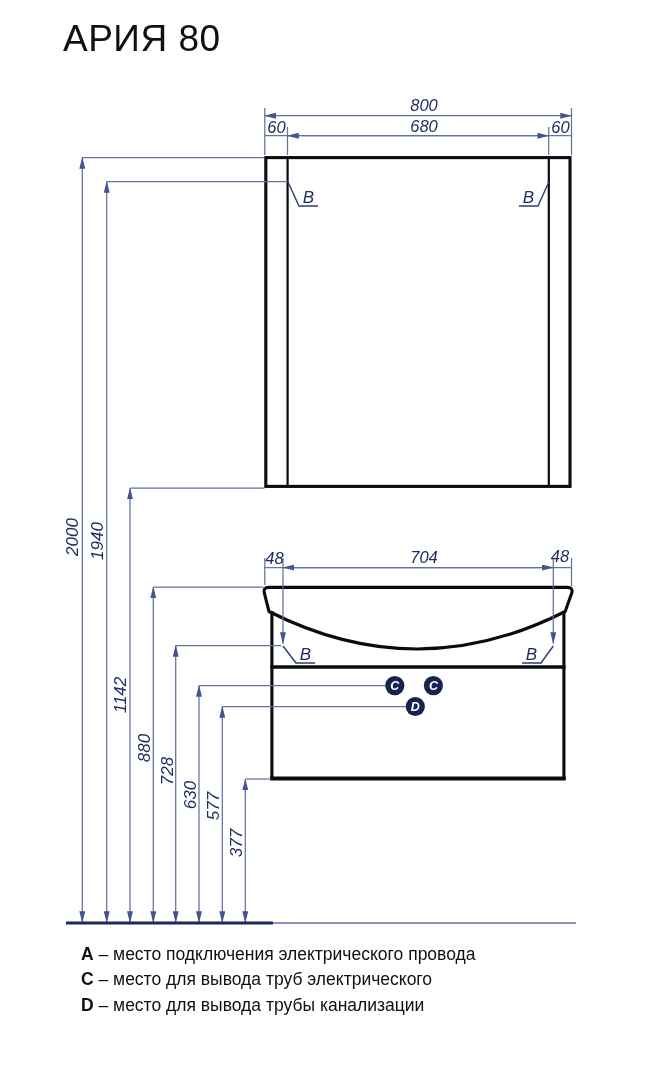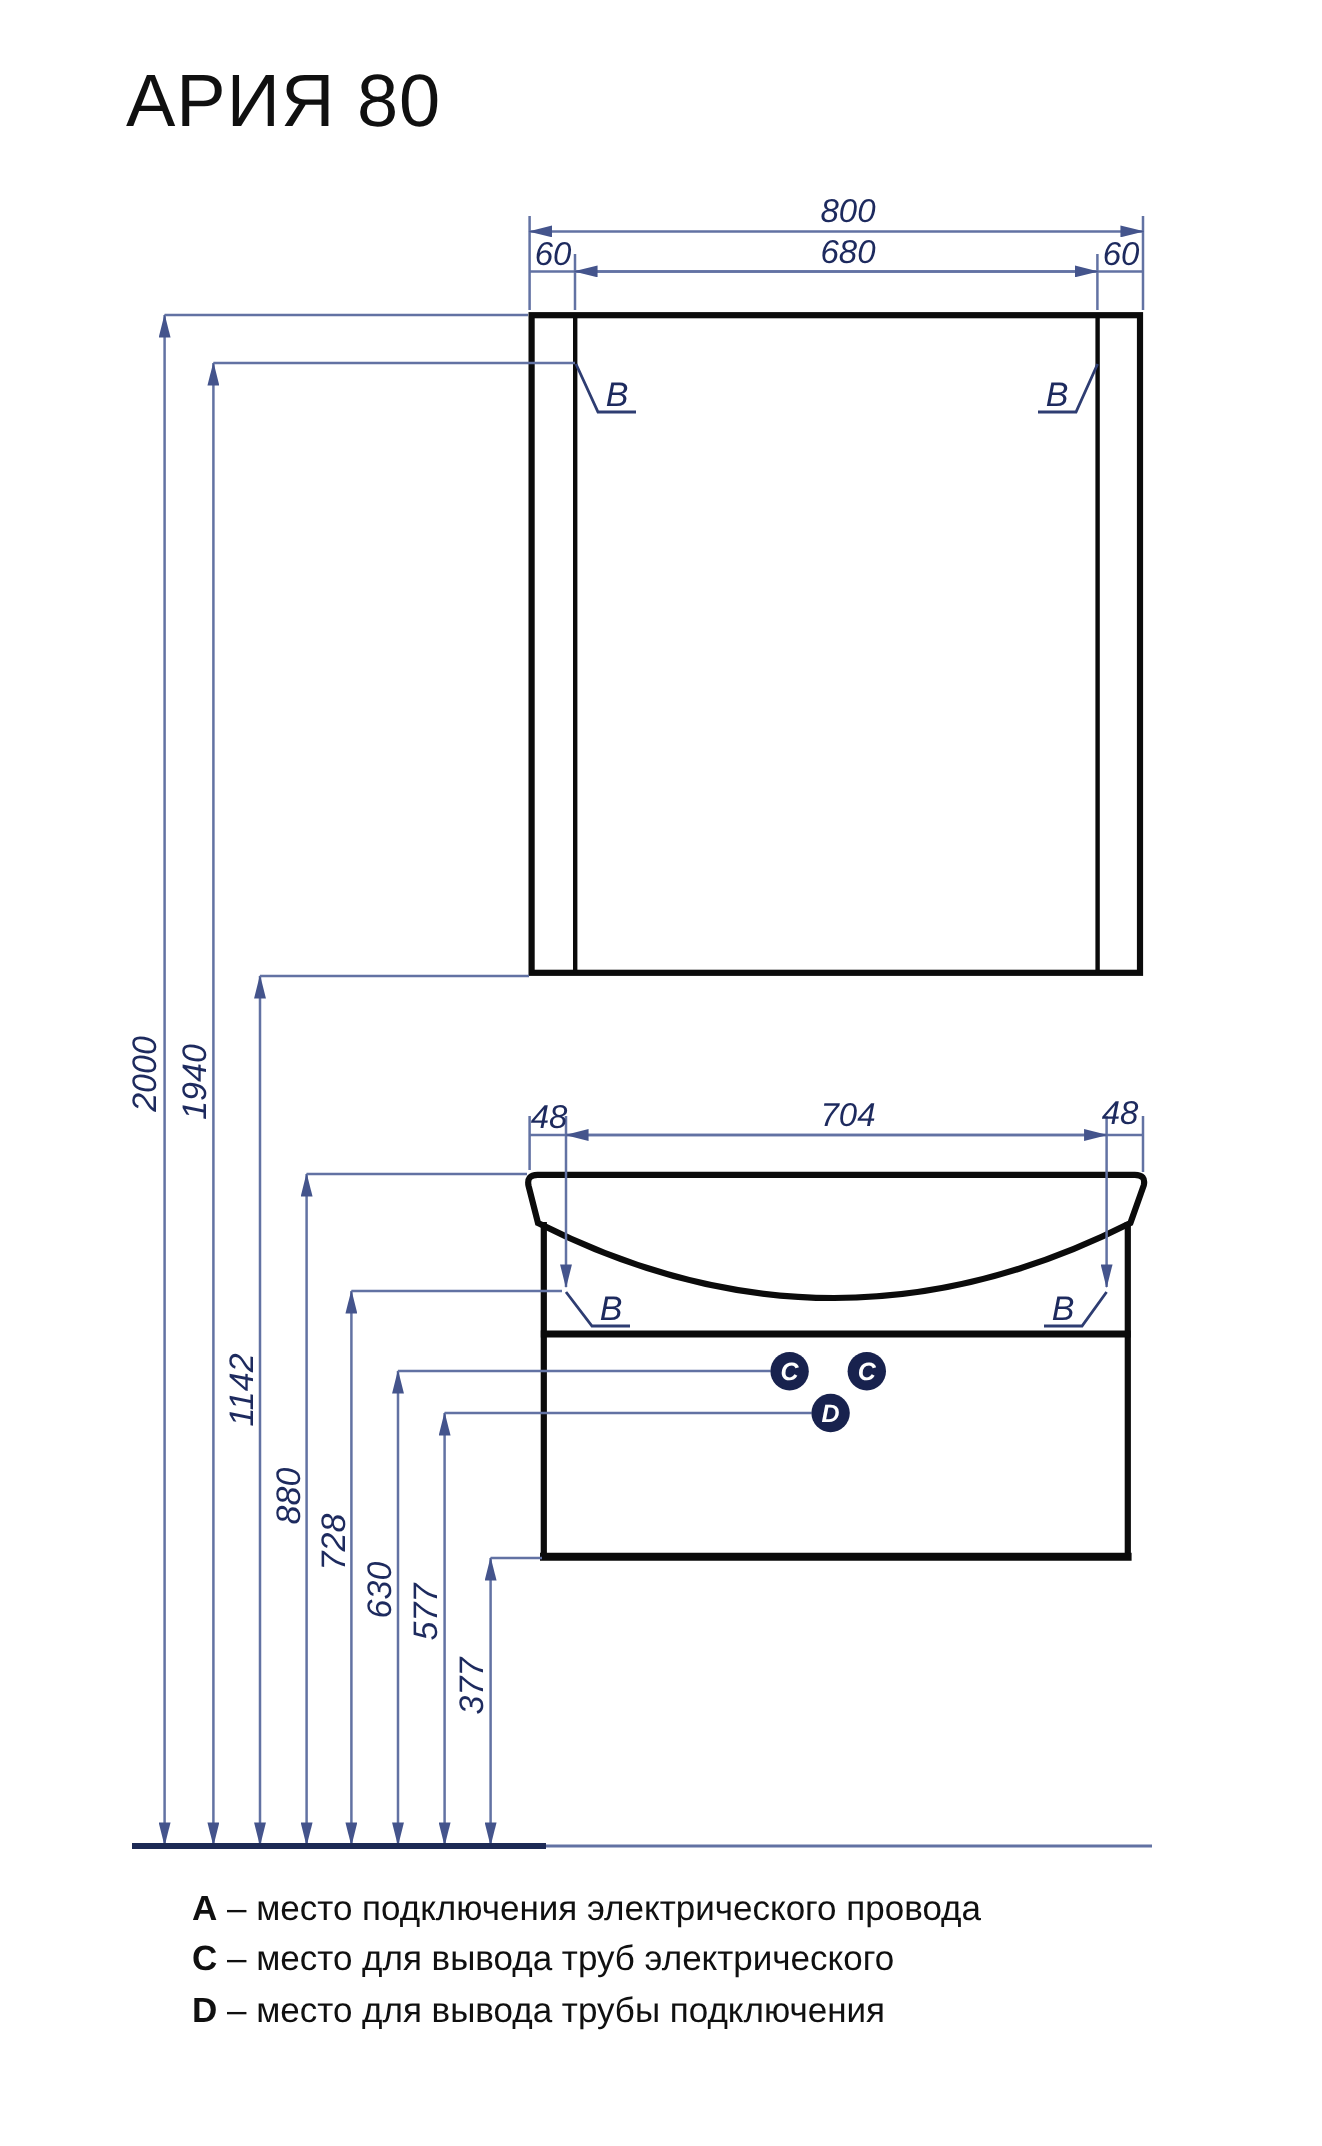--- a/index.html
+++ b/index.html
@@ -1,42 +1,42 @@
 <!DOCTYPE html>
 <html><head>
 <meta charset="utf-8">
 <style>
   html,body{margin:0;padding:0;background:#ffffff;}
   .page{
     position:relative;width:661px;height:1073px;background:#ffffff;overflow:hidden;
     font-family:"Liberation Sans",sans-serif;
   }
   .title{
-    position:absolute;left:63px;top:30px;
+    position:absolute;left:63px;top:18px;
     font-size:37px;color:#101010;letter-spacing:.5px;white-space:nowrap;
   }
   svg.draw{position:absolute;left:0;top:0;}
   
   .blk{stroke:#0b0b0b;fill:none;stroke-linecap:butt;}
   .w3{stroke-width:3.1;}
   .w2{stroke-width:2.2;}
   .w35{stroke-width:3.5;}
   .w4{stroke-width:4;}
   .wht{fill:#ffffff;}
   
   .dim{stroke:#6272a3;stroke-width:1.25;fill:none;}
   .dimd{stroke:#2e3d72;stroke-width:1.4;fill:none;}
   .base-thick{stroke:#1d2a55;stroke-width:3;}
   .base-thin{stroke:#6272a3;stroke-width:1.6;}
   text.dt{font-family:"Liberation Sans",sans-serif;font-style:italic;font-size:16.5px;fill:#1d2a5e;}
   text.bl{font-family:"Liberation Sans",sans-serif;font-style:italic;font-size:17px;fill:#1d2a5e;}
   text.cl{font-family:"Liberation Sans",sans-serif;font-style:italic;font-weight:bold;font-size:12.5px;fill:#ffffff;}
   .mark{fill:#18224e;stroke:none;}
   
-  .legend{position:absolute;left:96px;top:944px;color:#101010;}
+  .legend{position:absolute;left:81px;top:944px;color:#101010;}
   .legend .row{height:25.3px;font-size:17.5px;white-space:nowrap;}
   .legend .lt{font-weight:bold;}
 </style>
 </head>
 <body>
 
 <div class="page">
 
   <div class="title">АРИЯ 80</div>
 
@@ -140,16 +140,16 @@
       <circle class="mark" cx="415.3" cy="706.5" r="9.6"></circle>
       <text class="cl" x="394.8" y="690.2" text-anchor="middle">C</text>
       <text class="cl" x="433.4" y="690.2" text-anchor="middle">C</text>
       <text class="cl" x="415.3" y="711.1" text-anchor="middle">D</text>
     </g>
   </svg>
 
   <div class="legend">
     <div class="row"><span class="lt">A</span> <span>– место подключения электрического провода</span></div>
     <div class="row"><span class="lt">C</span> <span>– место для вывода труб электрического</span></div>
-    <div class="row"><span class="lt">D</span> <span>– место для вывода трубы подключения</span></div>
+    <div class="row"><span class="lt">D</span> <span>– место для вывода трубы канализации</span></div>
   </div>
 
 </div>
 
 </body></html>

